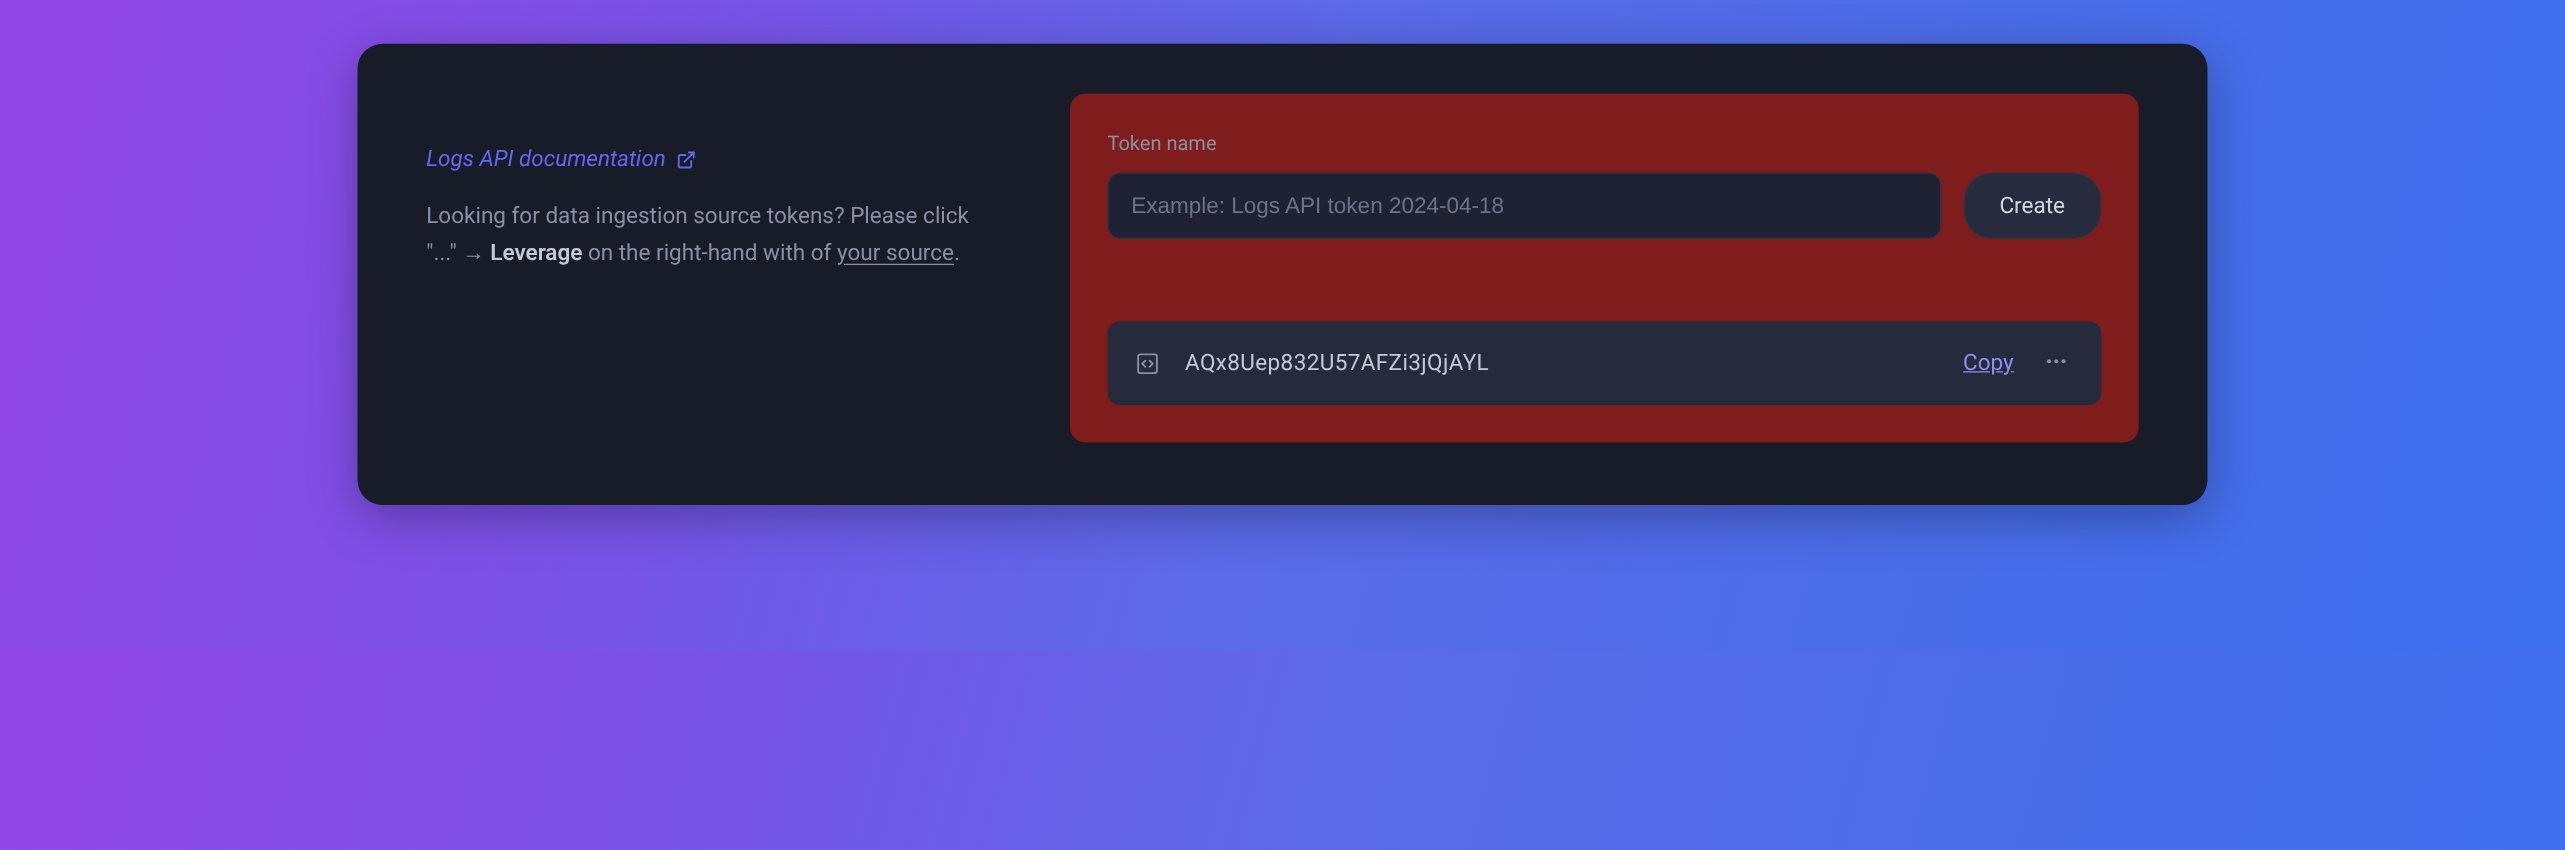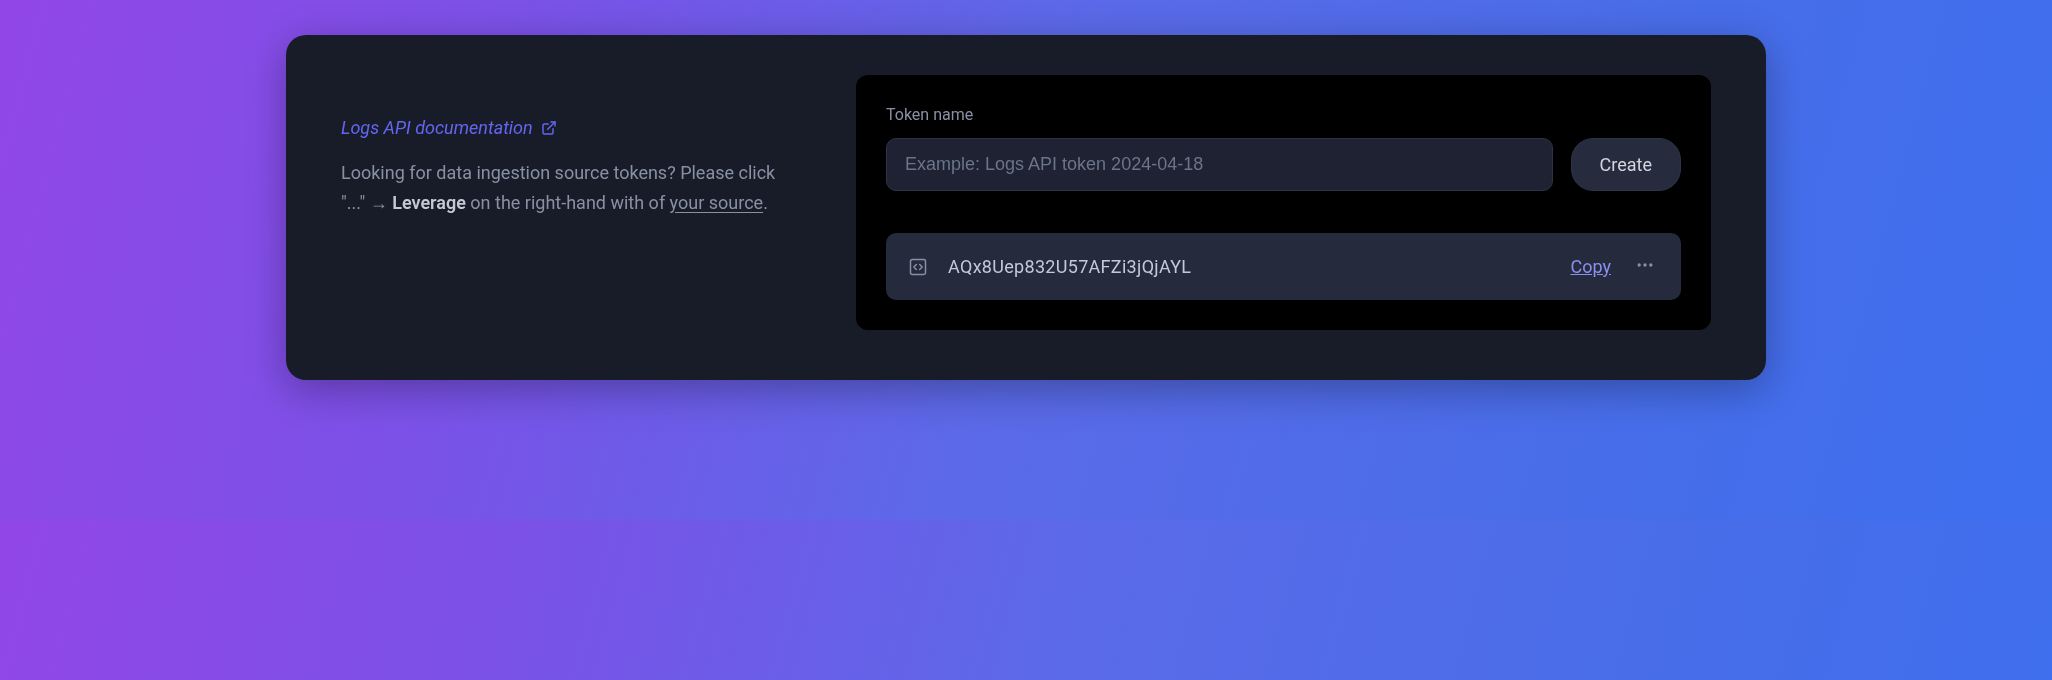--- a/index.html
+++ b/index.html
@@ -74,36 +74,36 @@
       font-weight: 600;
     }
 
     .hint-text .underlined {
       text-decoration: underline;
       text-underline-offset: 3px;
     }
 
     .right-column {
       flex: 1;
-      background: #000000;
+      background: #7f1d1d;
       border-radius: 12px;
       padding: 30px 30px 30px 30px;
     }
 
     .field-label {
       color: #8891a4;
       font-size: 16px;
       margin-bottom: 14px;
       display: block;
     }
 
     .input-row {
       display: flex;
       gap: 18px;
-      margin-bottom: 42px;
+      margin-bottom: 66px;
     }
 
     .text-input {
       flex: 1;
       background: #1e2232;
       border: 1px solid #2e3346;
       border-radius: 10px;
       padding: 15px 18px;
       color: #c3c9d6;
       font-size: 18px;

